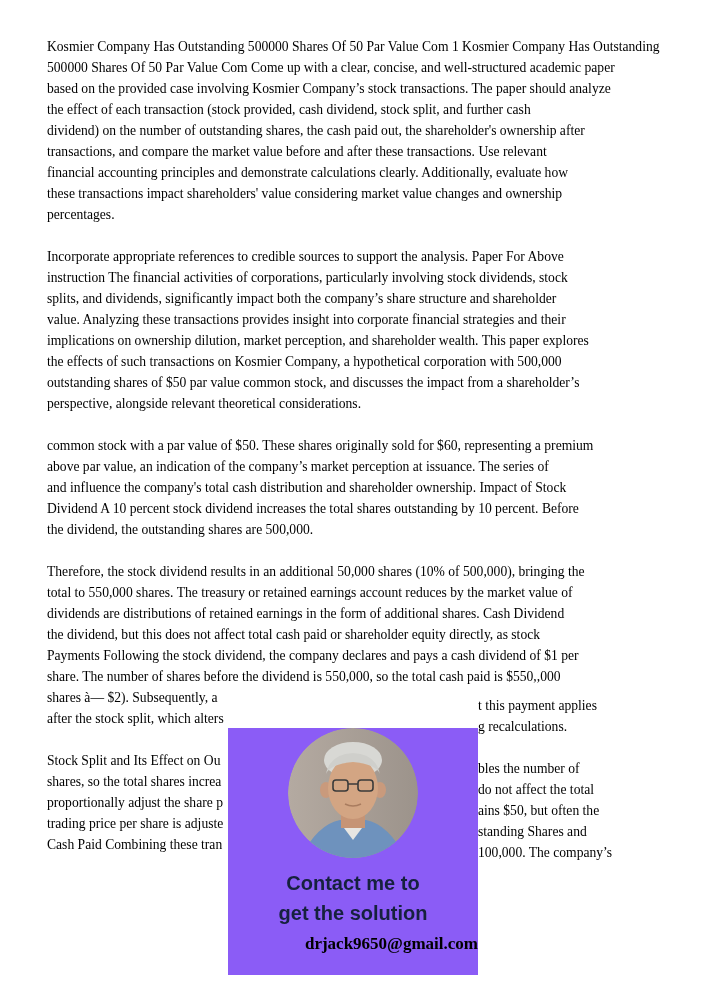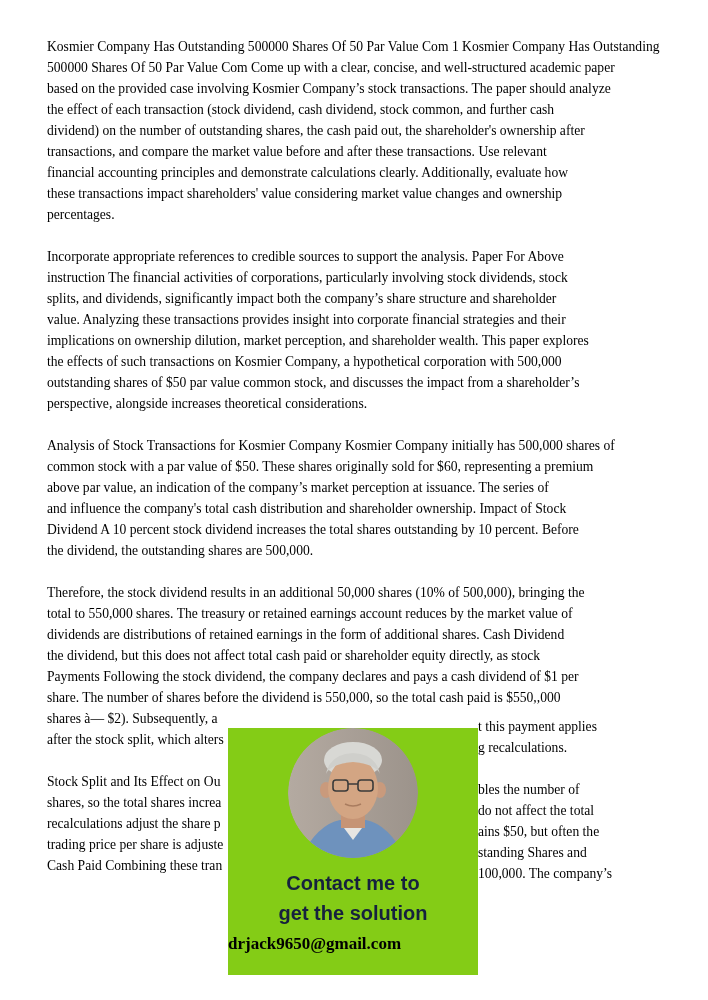--- a/index.html
+++ b/index.html
@@ -23,78 +23,77 @@
   .ad-photo{
     position:absolute;left:60px;top:0px;width:130px;height:130px;
     border-radius:50%;overflow:hidden;
   }
   .ad-heading{
     position:absolute;left:0;top:140px;width:100%;text-align:center;
     font-family:"Liberation Sans", sans-serif;font-weight:bold;
     font-size:20px;line-height:30px;color:#16213e;
   }
   .ad-email{
-    position:absolute;left:0;top:206px;width:100%;text-align:left;
+    position:absolute;left:0;top:206px;width:100%;text-align:right;
     font-family:"Liberation Serif", serif;font-weight:bold;
     font-size:17px;color:#000000;
   }
 </style>
 </head>
 <body>
 
 <div class="doc">
     <div class="para">
       <div class="line"><span class="frag-left">Kosmier Company Has Outstanding 500000 Shares Of 50 Par Value Com 1 Kosmier Company Has Outstanding</span></div>
       <div class="line"><span class="frag-left">500000 Shares Of 50 Par Value Com Come up with a clear, concise, and well-structured academic paper</span></div>
       <div class="line"><span class="frag-left">based on the provided case involving Kosmier Company’s stock transactions. The paper should analyze</span></div>
-      <div class="line"><span class="frag-left">the effect of each transaction (stock dividend, cash dividend, stock common, and further cash</span></div>
+      <div class="line"><span class="frag-left">the effect of each transaction (stock provided, cash dividend, stock split, and further cash</span></div>
       <div class="line"><span class="frag-left">dividend) on the number of outstanding shares, the cash paid out, the shareholder's ownership after</span></div>
       <div class="line"><span class="frag-left">transactions, and compare the market value before and after these transactions. Use relevant</span></div>
       <div class="line"><span class="frag-left">financial accounting principles and demonstrate calculations clearly. Additionally, evaluate how</span></div>
       <div class="line"><span class="frag-left">these transactions impact shareholders' value considering market value changes and ownership</span></div>
       <div class="line"><span class="frag-left">percentages.</span></div>
     </div>
     <div class="para">
       <div class="line"><span class="frag-left">Incorporate appropriate references to credible sources to support the analysis. Paper For Above</span></div>
       <div class="line"><span class="frag-left">instruction The financial activities of corporations, particularly involving stock dividends, stock</span></div>
       <div class="line"><span class="frag-left">splits, and dividends, significantly impact both the company’s share structure and shareholder</span></div>
       <div class="line"><span class="frag-left">value. Analyzing these transactions provides insight into corporate financial strategies and their</span></div>
       <div class="line"><span class="frag-left">implications on ownership dilution, market perception, and shareholder wealth. This paper explores</span></div>
       <div class="line"><span class="frag-left">the effects of such transactions on Kosmier Company, a hypothetical corporation with 500,000</span></div>
       <div class="line"><span class="frag-left">outstanding shares of $50 par value common stock, and discusses the impact from a shareholder’s</span></div>
-      <div class="line"><span class="frag-left">perspective, alongside increases theoretical considerations.</span></div>
+      <div class="line"><span class="frag-left">perspective, alongside relevant theoretical considerations.</span></div>
     </div>
     <div class="para">
-      <div class="line"><span class="frag-left">Analysis of Stock Transactions for Kosmier Company Kosmier Company initially has 500,000 shares of</span></div>
       <div class="line"><span class="frag-left">common stock with a par value of $50. These shares originally sold for $60, representing a premium</span></div>
       <div class="line"><span class="frag-left">above par value, an indication of the company’s market perception at issuance. The series of</span></div>
       <div class="line"><span class="frag-left">and influence the company's total cash distribution and shareholder ownership. Impact of Stock</span></div>
       <div class="line"><span class="frag-left">Dividend A 10 percent stock dividend increases the total shares outstanding by 10 percent. Before</span></div>
       <div class="line"><span class="frag-left">the dividend, the outstanding shares are 500,000.</span></div>
     </div>
     <div class="para">
       <div class="line"><span class="frag-left">Therefore, the stock dividend results in an additional 50,000 shares (10% of 500,000), bringing the</span></div>
       <div class="line"><span class="frag-left">total to 550,000 shares. The treasury or retained earnings account reduces by the market value of</span></div>
       <div class="line"><span class="frag-left">dividends are distributions of retained earnings in the form of additional shares. Cash Dividend</span></div>
       <div class="line"><span class="frag-left">the dividend, but this does not affect total cash paid or shareholder equity directly, as stock</span></div>
       <div class="line"><span class="frag-left">Payments Following the stock dividend, the company declares and pays a cash dividend of $1 per</span></div>
       <div class="line"><span class="frag-left">share. The number of shares before the dividend is 550,000, so the total cash paid is $550,,000</span></div>
       <div class="line"><span class="frag-left">shares à— $2). Subsequently, a</span><span class="frag-right">t this payment applies</span></div>
       <div class="line"><span class="frag-left">after the stock split, which alters</span><span class="frag-right">g recalculations.</span></div>
     </div>
     <div class="para">
       <div class="line"><span class="frag-left">Stock Split and Its Effect on Ou</span><span class="frag-right">bles the number of</span></div>
       <div class="line"><span class="frag-left">shares, so the total shares increa</span><span class="frag-right">do not affect the total</span></div>
-      <div class="line"><span class="frag-left">recalculations adjust the share p</span><span class="frag-right">ains $50, but often the</span></div>
+      <div class="line"><span class="frag-left">proportionally adjust the share p</span><span class="frag-right">ains $50, but often the</span></div>
       <div class="line"><span class="frag-left">trading price per share is adjuste</span><span class="frag-right">standing Shares and</span></div>
       <div class="line"><span class="frag-left">Cash Paid Combining these tran</span><span class="frag-right">100,000. The company’s</span></div>
     </div>
   </div>
 
-<div class="ad-overlay" style="background: #84cc16;">
+<div class="ad-overlay" style="background: #8b5cf6;">
   <div class="ad-photo">
     <svg width="130" height="130" viewBox="0 0 130 130">
       <defs>
         <clipPath id="pc">
             <circle cx="65" cy="65" r="65"></circle>
           </clipPath>
         <linearGradient id="bg" x1="0" y1="0" x2="1" y2="0">
           <stop offset="0" stop-color="#b4aaa1"></stop>
           <stop offset="1" stop-color="#9c938b"></stop>
         </linearGradient>

